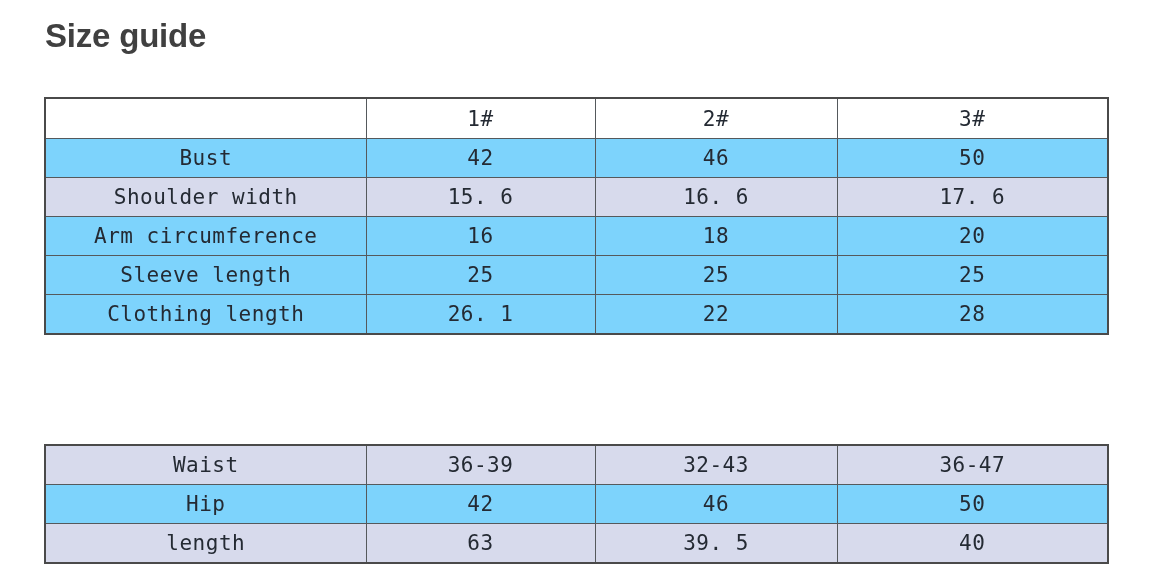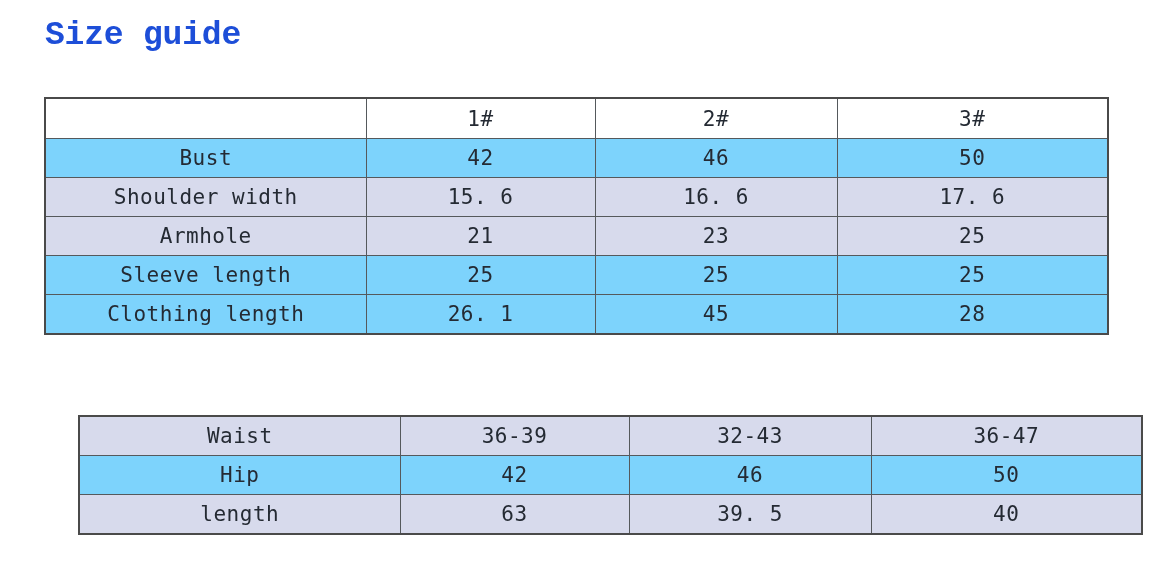--- a/index.html
+++ b/index.html
@@ -20,24 +20,24 @@
     width: 1153px;
     height: 571px;
     background: #ffffff;
   }
 
   
   .page-title {
     position: absolute;
     left: 45px;
     top: 16px;
-    font-family: Liberation Mono, monospace;
+    font-family: Liberation Sans, sans-serif;
     font-size: 33px;
     font-weight: bold;
-    color: #1d4ed8;
+    color: #404040;
     letter-spacing: -0.2px;
     line-height: 40px;
     white-space: nowrap;
   }
 
   
   .size-table {
     position: absolute;
     border-collapse: collapse;
     table-layout: fixed;
@@ -46,23 +46,22 @@
   }
 
   #table-main {
     left: 44px;
     top: 97px;
     width: 1063px;
   }
 
   #table-bottom {
     left: 44px;
-    top: 415px;
+    top: 444px;
     width: 1063px;
-    margin-left: 34px;
   }
 
   .size-table col.c-label { width: 321px; }
   .size-table col.c-v1    { width: 229px; }
   .size-table col.c-v2    { width: 242px; }
   .size-table col.c-v3    { width: 271px; }
 
   .size-table td,
   .size-table th {
     border: 1px solid #55595c;
@@ -121,36 +120,36 @@
           <td>42</td>
           <td>46</td>
           <td>50</td>
         </tr>
         <tr class="row-purple">
           <td class="label-cell">Shoulder width</td>
           <td>15. 6</td>
           <td>16. 6</td>
           <td>17. 6</td>
         </tr>
-        <tr class="row-purple">
-          <td class="label-cell">Armhole</td>
-          <td>21</td>
-          <td>23</td>
-          <td>25</td>
+        <tr class="row-green">
+          <td class="label-cell">Arm circumference</td>
+          <td>16</td>
+          <td>18</td>
+          <td>20</td>
         </tr>
         <tr class="row-green">
           <td class="label-cell">Sleeve length</td>
           <td>25</td>
           <td>25</td>
           <td>25</td>
         </tr>
         <tr class="row-green">
           <td class="label-cell">Clothing length</td>
           <td>26. 1</td>
-          <td>45</td>
+          <td>22</td>
           <td>28</td>
         </tr>
       </tbody>
   </table>
 
   <table class="size-table" id="table-bottom">
     <colgroup>
       <col class="c-label">
         <col class="c-v1">
         <col class="c-v2">

